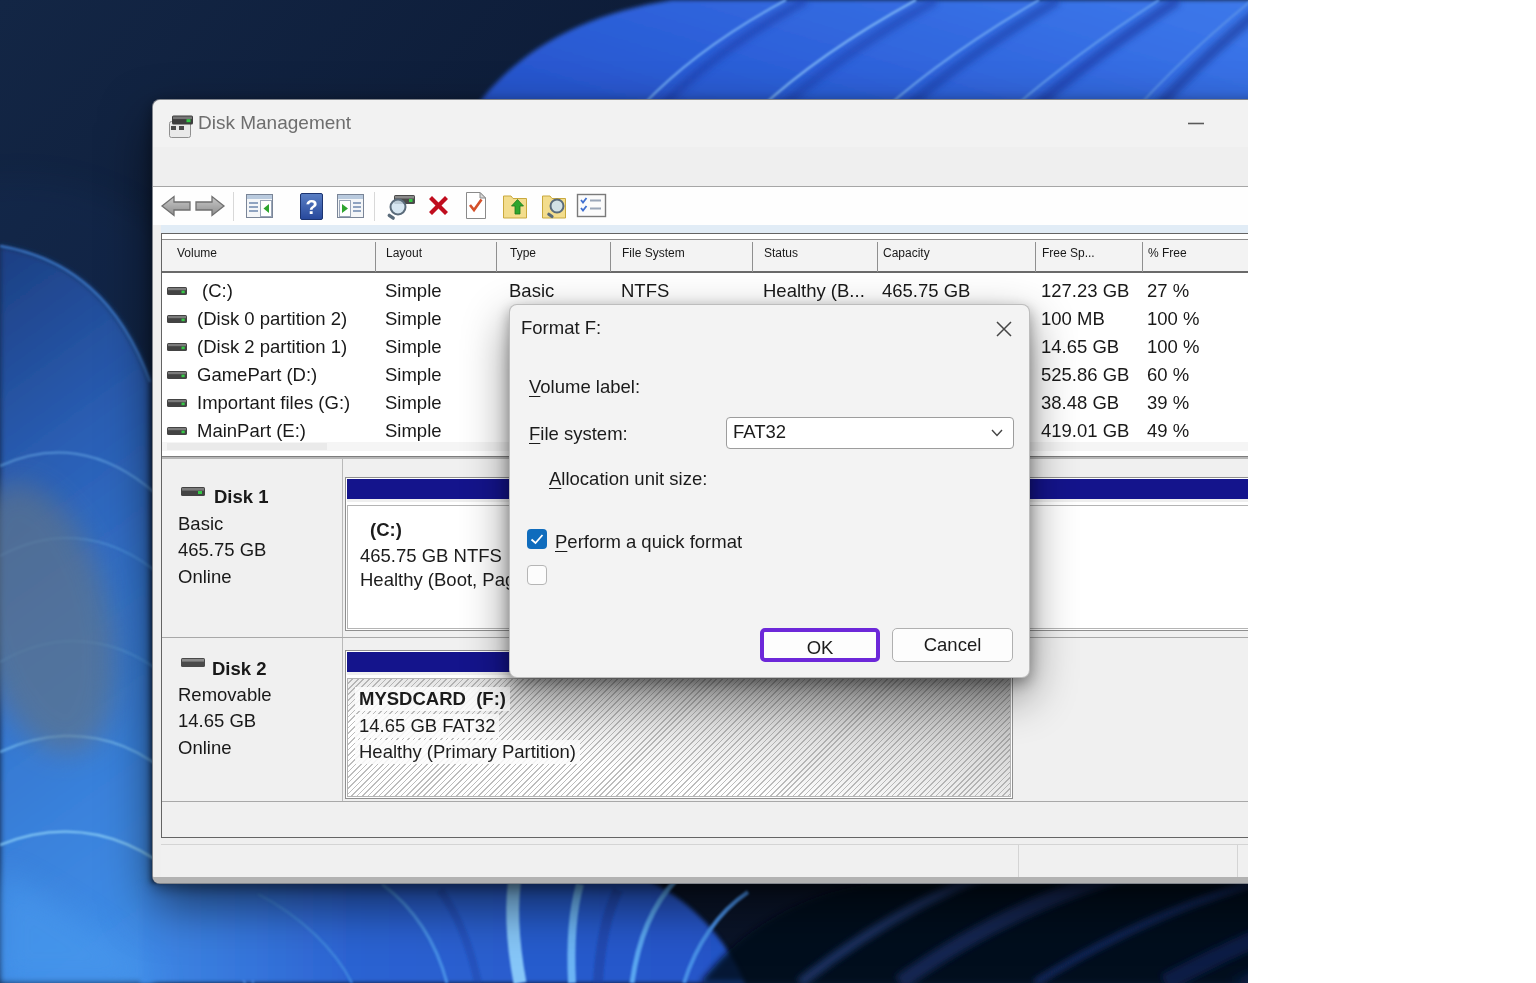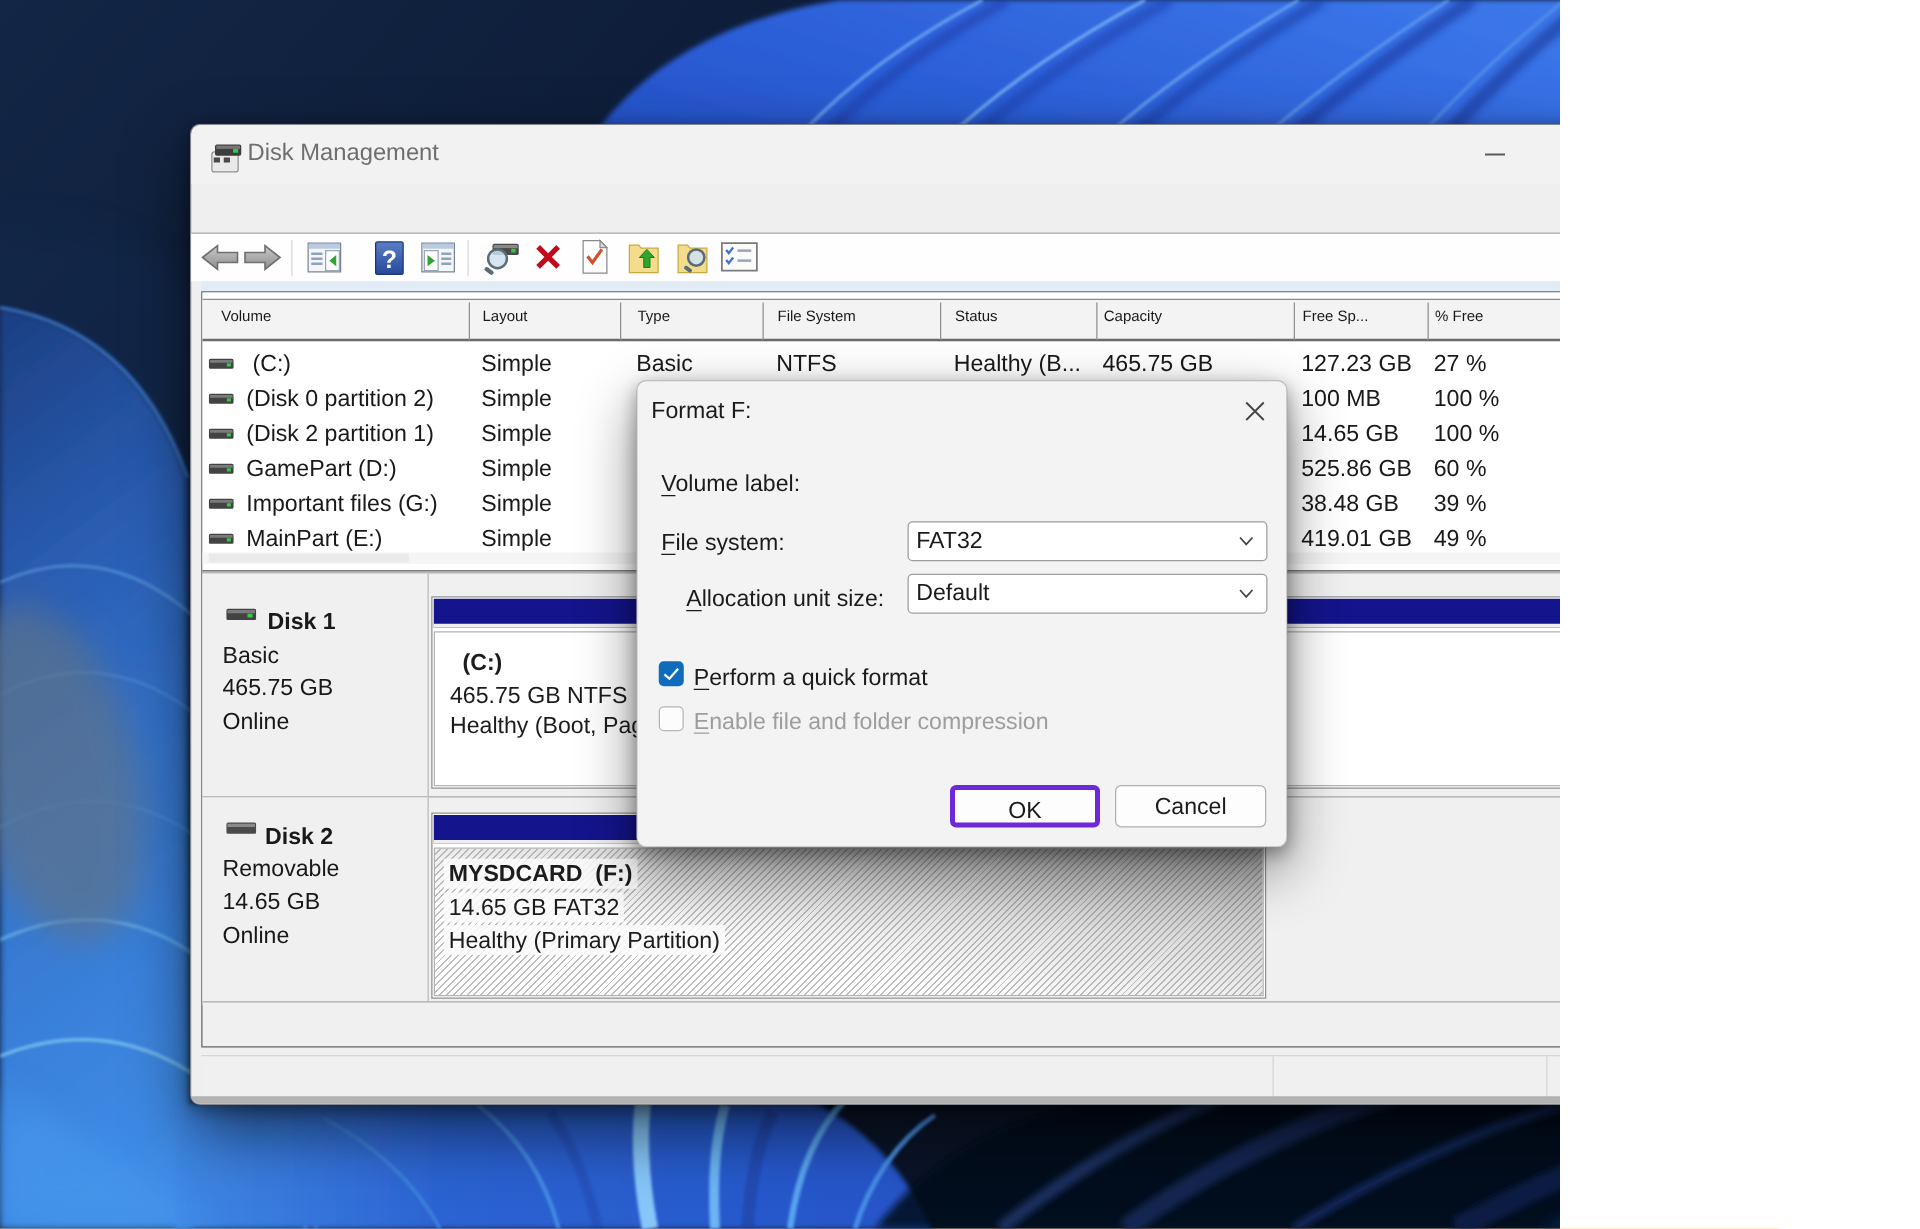--- a/index.html
+++ b/index.html
@@ -1,17 +1,17 @@
 <!DOCTYPE html>
 <html><head>
 <meta charset="utf-8">
 <style>
   * { margin:0; padding:0; box-sizing:border-box; }
   html,body { width:1536px; height:983px; overflow:hidden; font-family:"Liberation Sans", sans-serif; }
-  #stage { position:relative; width:1248px; height:983px; overflow:hidden; background:#fdba74; }
+  #stage { position:relative; width:1248px; height:983px; overflow:hidden; background:#0f172a; }
   #wall { position:absolute; left:0; top:0; }
   #win {
     position:absolute; left:152px; top:99px; width:1233px; height:785px;
     background:#efefef; border-radius:8px;
     border:1px solid rgba(40,48,60,.55);
     box-shadow:0 22px 50px rgba(0,0,0,.55), 0 4px 14px rgba(0,0,0,.4);
   }
   
   #titlebar { position:absolute; left:0; top:0; width:100%; height:47px; background:#f2f2f2; border-radius:8px 8px 0 0; }
   #title-ico { position:absolute; left:14px; top:14px; }
@@ -475,32 +475,25 @@
 
   <span class="lbl" style="top:118px;"><span class="u">F</span>ile system:</span>
   <div class="fld" style="top:112px; height:32px;">
     <span style="position:absolute; left:6px; top:3px;">FAT32</span>
     <svg style="position:absolute; right:9px; top:10px;" width="14" height="10">
           <path d="M2 2 L7 7.5 L12 2" stroke="#454545" stroke-width="1.4" fill="none"></path>
         </svg>
   </div>
 
   <span class="lbl" style="top:163px;margin-left:20px;"><span class="u">A</span>llocation unit size:</span>
-  <div class="fld" style="top:154px; height:32px;">
-    <span style="position:absolute; left:6px; top:3px;">Default</span>
-    <svg style="position:absolute; right:9px; top:10px;" width="14" height="10">
-          <path d="M2 2 L7 7.5 L12 2" stroke="#454545" stroke-width="1.4" fill="none"></path>
-        </svg>
-  </div>
 
   <div class="cb" style="top:224px; background:#0f6cbd;">
     <svg width="20" height="20">
           <path d="M4.5 10.5 L8.5 14 L15.5 6" stroke="#fff" stroke-width="1.8" fill="none"></path>
         </svg>
   </div>
   <span class="lbl" style="left:45px; top:226px;"><span class="u">P</span>erform a quick format</span>
   <div class="cb" style="top:260px; background:#fcfcfc; border:1px solid #b5b5b5;"></div>
-  <span class="lbl" style="left:45px; top:261px; color:#9d9d9d;"><span class="u">E</span>nable file and folder compression</span>
 
   <div class="btn" style="left:250px; width:120px; border:4px solid #6d28d9;">OK</div>
   <div class="btn" style="left:382px; width:121px; border:1px solid #b0b0b0;">Cancel</div>
 </div>
 </div>
 
 </body></html>

